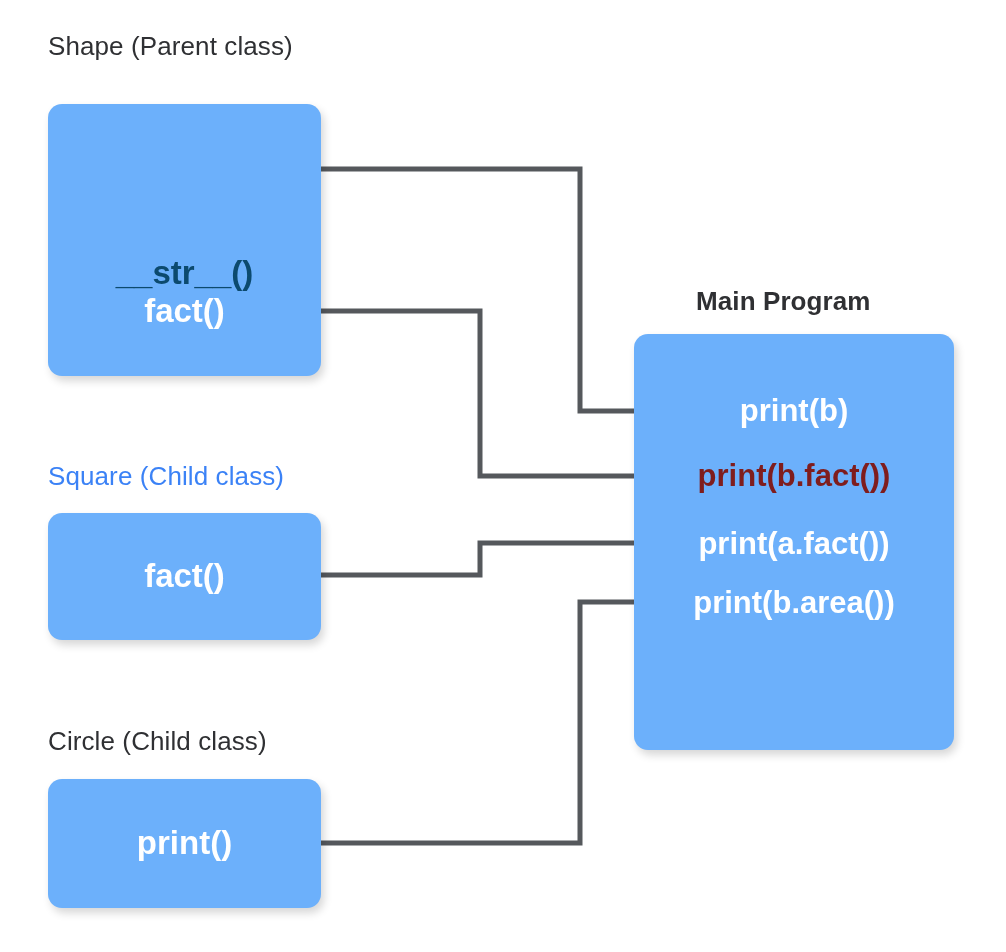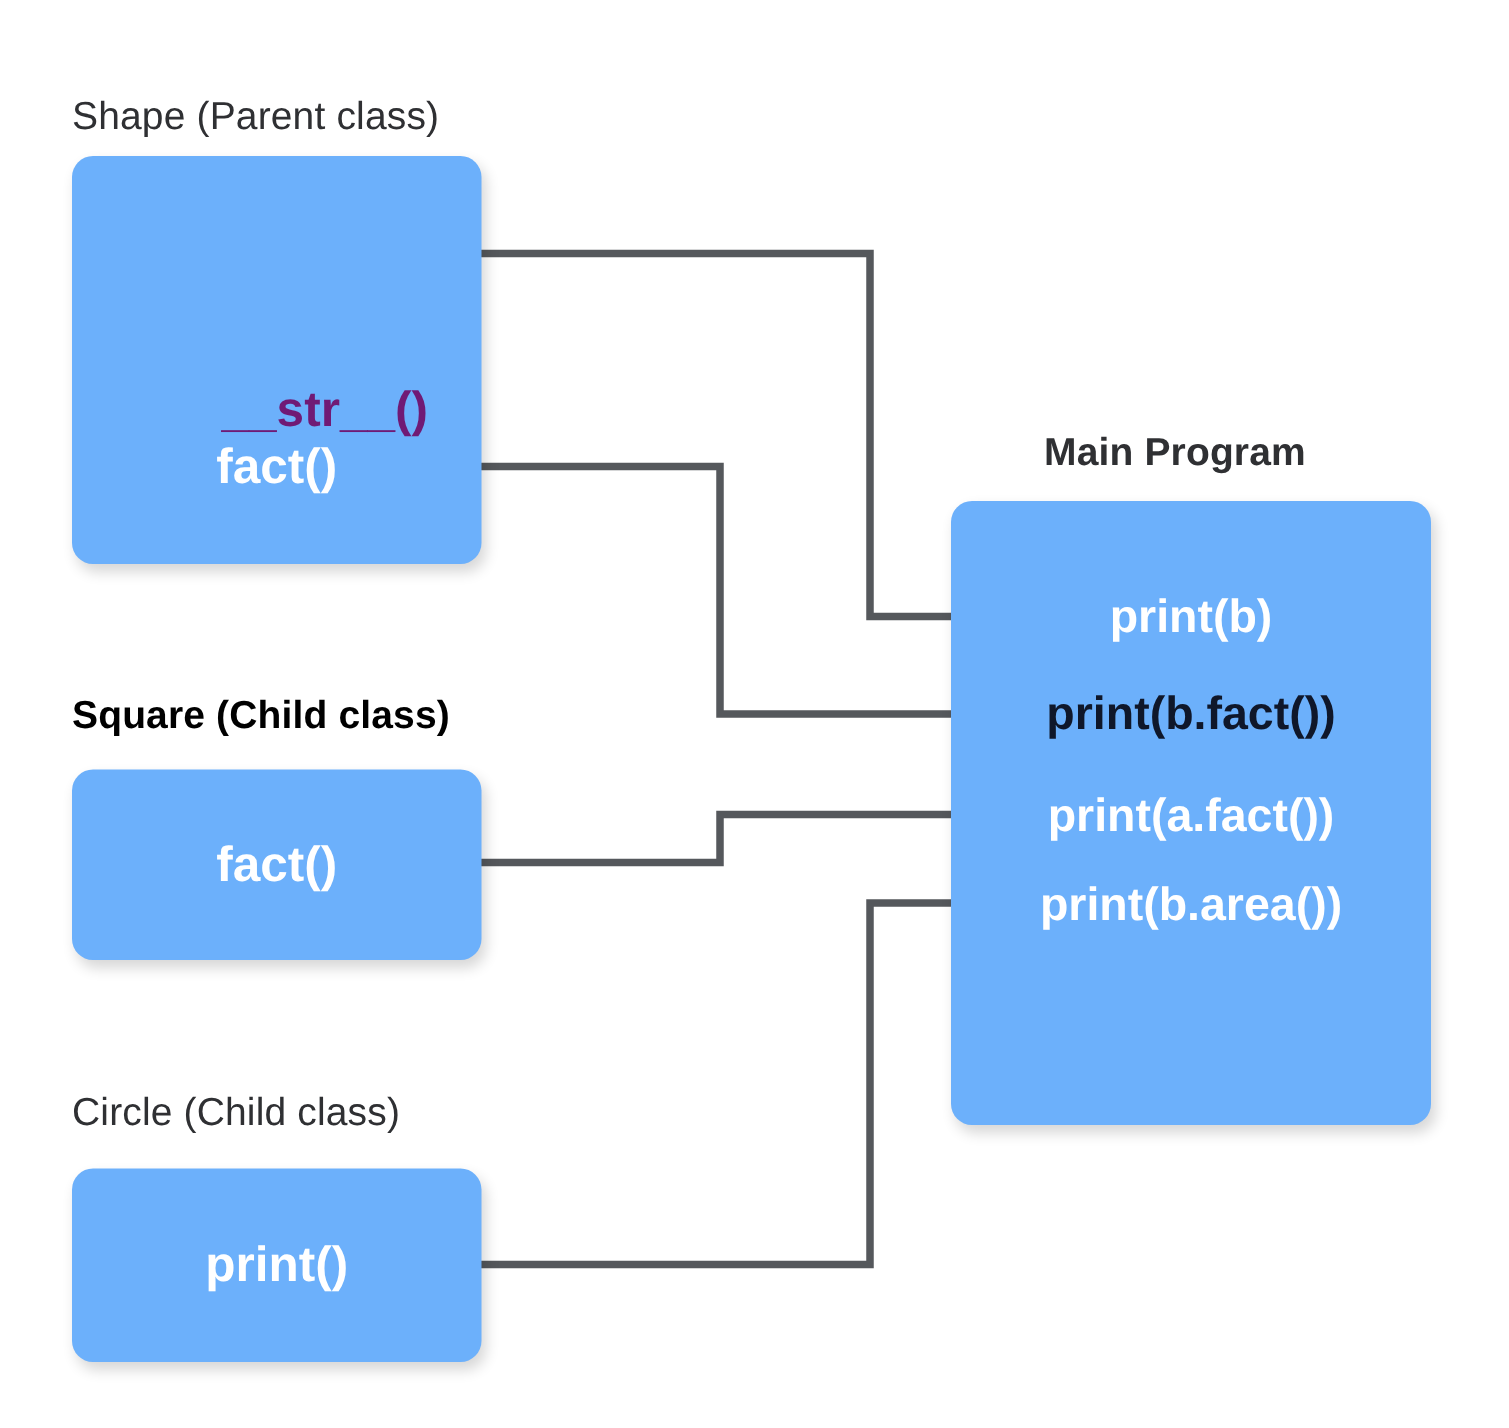--- a/index.html
+++ b/index.html
@@ -98,41 +98,41 @@
       <path d="M 668 543 L 480 543 L 480 575 L 298 575" stroke="#55585c"></path>
       <polygon class="head" points="276,575 302,563 302,587" fill="#4c5056"></polygon>
     </g>
 
     <g>
       <path d="M 668 602 L 580 602 L 580 843 L 298 843" stroke="#55585c"></path>
       <polygon class="head" points="276,843 302,831 302,855" fill="#4c5056"></polygon>
     </g>
   </svg>
 
-  <div class="caption" style="left: 48px; top: 64px; color: rgb(47, 48, 51);">Shape (Parent class)</div>
+  <div class="caption" style="left: 48px; top: 33px; color: rgb(47, 48, 51);">Shape (Parent class)</div>
 
   <div class="box" style="left: 48px; top: 104px; width: 273px; height: 272px; background: rgb(108, 176, 251);">
-    <div class="method" style="top: 152px; color: #701a75; padding-left: 32px;">__str__()</div>
+    <div class="method" style="top: 152px; color: #0c4a6e;">__str__()</div>
     <div class="method" style="top: 190px; color: rgb(255, 255, 255);">fact()</div>
   </div>
 
-  <div class="caption" style="left: 48px; top: 463px; color: #000000; font-weight: bold;">Square (Child class)</div>
+  <div class="caption" style="left: 48px; top: 463px; color: #3b82f6;">Square (Child class)</div>
 
   <div class="box" style="left: 48px; top: 513px; width: 273px; height: 127px; background: rgb(108, 176, 251);">
     <div class="method" style="top: 46px; color: rgb(255, 255, 255);">fact()</div>
   </div>
 
   <div class="caption" style="left: 48px; top: 728px; color: rgb(47, 48, 51);">Circle (Child class)</div>
 
   <div class="box" style="left: 48px; top: 779px; width: 273px; height: 129px; background: rgb(108, 176, 251);">
     <div class="method" style="top: 47px; color: rgb(255, 255, 255);">print()</div>
   </div>
 
   <div class="caption" style="left: 696px; top: 288px; color: rgb(47, 48, 51); font-weight: bold;">Main Program</div>
 
   <div class="box main" style="left: 634px; top: 334px; width: 320px; height: 416px; background: rgb(108, 176, 251); text-decoration: underline;">
     <div class="method" style="top: 61px; color: rgb(255, 255, 255);">print(b)</div>
-    <div class="method" style="top: 126px; color: #0f172a;">print(b.fact())</div>
+    <div class="method" style="top: 126px; color: #7f1d1d;">print(b.fact())</div>
     <div class="method" style="top: 194px; color: rgb(255, 255, 255); text-align: center;">print(a.fact())</div>
     <div class="method" style="top: 253px; color: rgb(255, 255, 255);">print(b.area())</div>
   </div>
 
 </div>
 
 </body></html>

